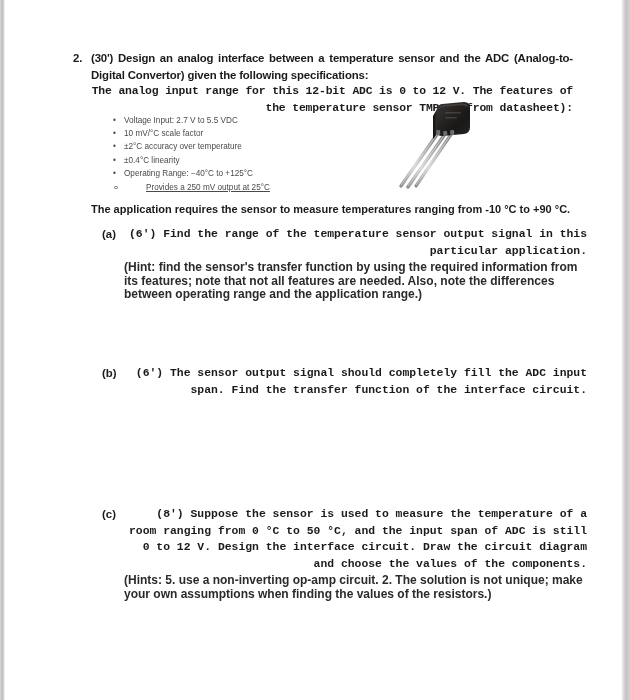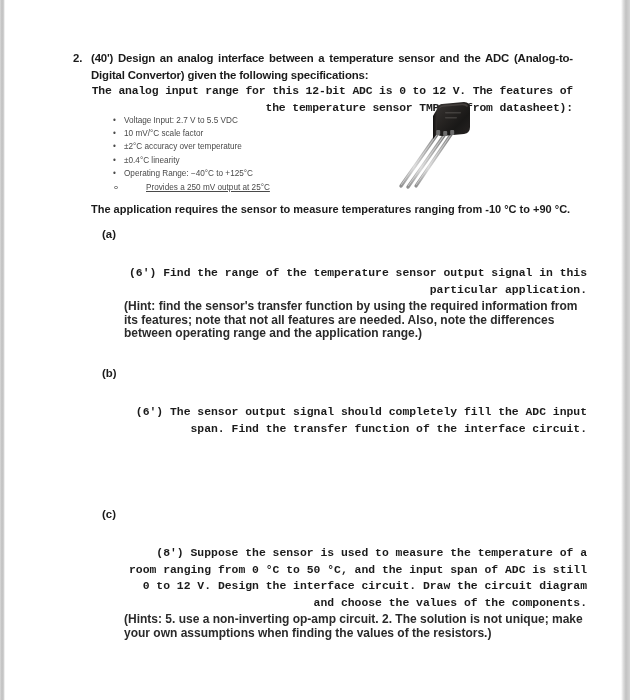--- a/index.html
+++ b/index.html
@@ -166,21 +166,20 @@
     width: 22px;
     font-size: 11.4px;
     font-weight: bold;
     line-height: 16.5px;
   }
   .sub-body {
     flex: 1 1 auto;
     font-size: 11.4px;
     font-weight: bold;
     line-height: 16.5px;
-    margin-top: 39px;
   }
   .hint {
     font-size: 12px;
     font-weight: bold;
     line-height: 13.6px;
     color: #2b2b2b;
     margin-top: 2px;
   }
   .sub-a { left: 95px; top: 226px; }
   .sub-b { left: 95px; top: 365px; }
@@ -192,21 +191,21 @@
 <div class="edge-left"></div>
 <div class="edge-right"></div>
 
 <div class="page">
   <div class="doc">
 
     <div class="item">
       <div class="item-row">
         <div class="item-num">2.</div>
         <div class="item-body">
-          <div class="p-justify tight">(40') Design an analog interface between a temperature sensor and the ADC (Analog-to-Digital Convertor) given the following specifications:</div>
+          <div class="p-justify tight">(30') Design an analog interface between a temperature sensor and the ADC (Analog-to-Digital Convertor) given the following specifications:</div>
           <div class="p-left tight">The analog input range for this 12-bit ADC is 0 to 12 V. The features of the temperature sensor TMP35 (from datasheet):</div>
         </div>
       </div>
     </div>
 
     <ul class="spec-list">
       <li>
         <span class="bul">•</span>
         <span>Voltage Input: 2.7 V to 5.5 VDC</span>
       </li>

